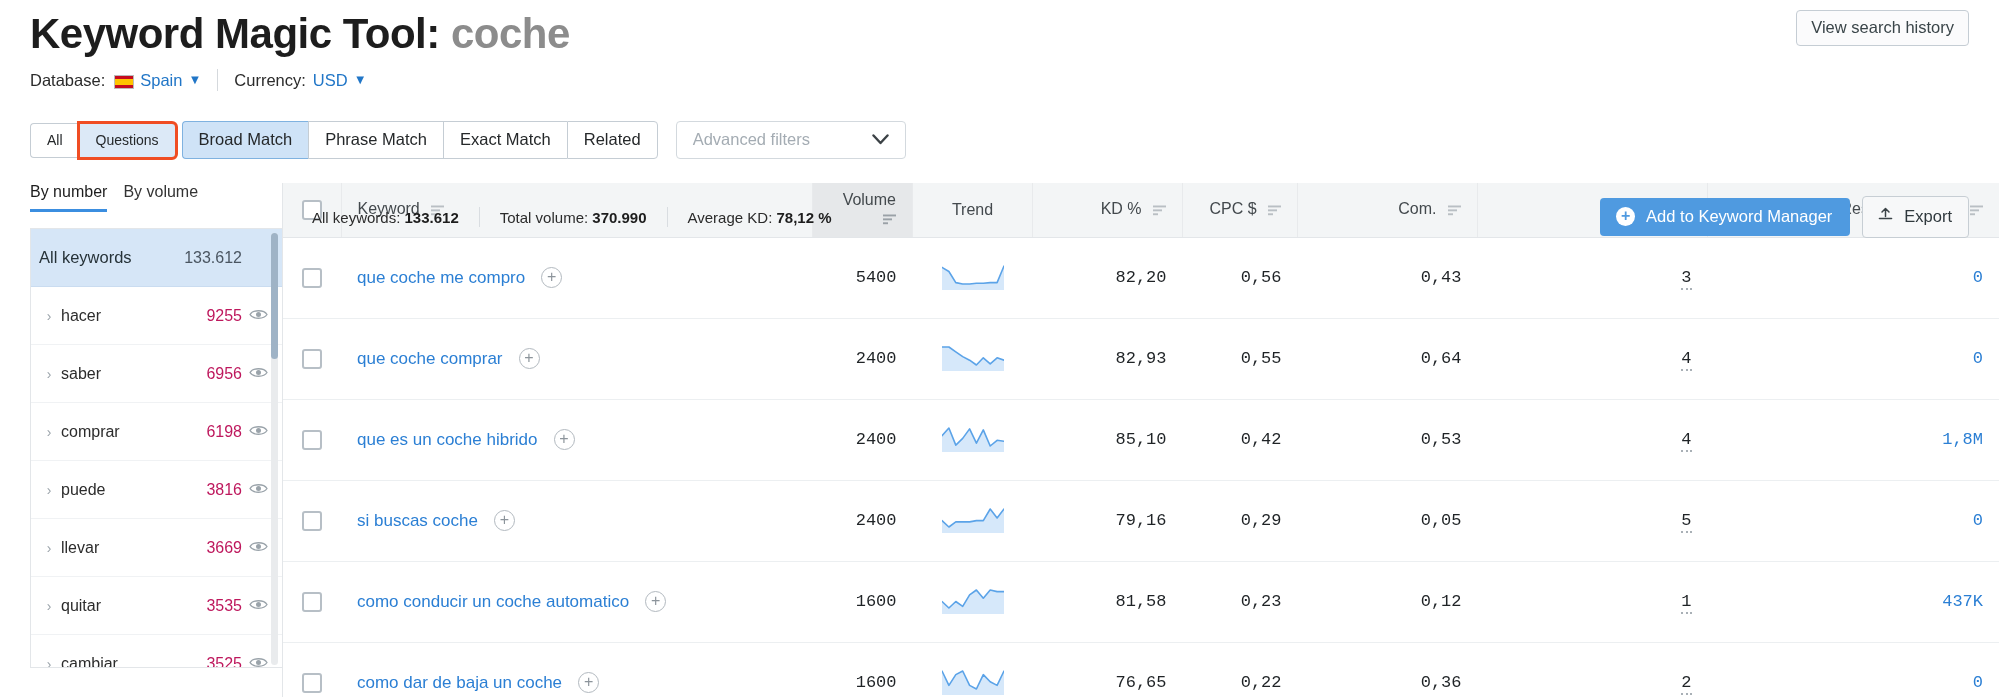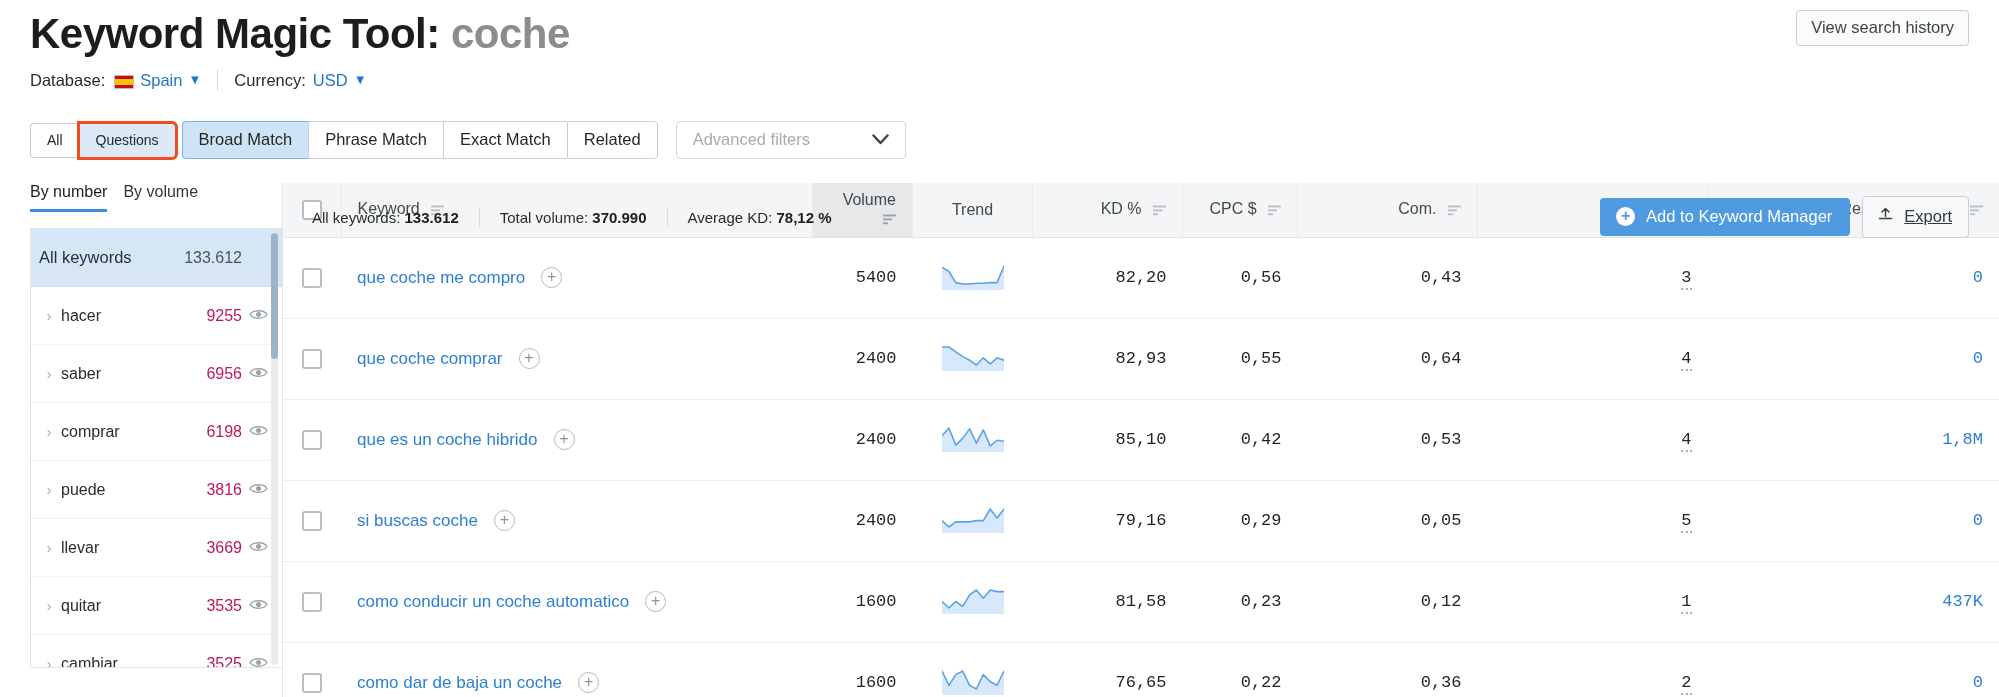--- a/index.html
+++ b/index.html
@@ -147,21 +147,21 @@
     font-size: 16.5px; padding: 9px 18px 10px 16px; cursor: pointer;
     display: flex; align-items: center; gap: 11px;
     font-family: "Liberation Sans", sans-serif; white-space: nowrap;
   }
   .btn-plus-ico { width: 19px; height: 19px; border-radius: 50%; background: #fff; color: #4f9ae0;
     font-size: 16px; line-height: 18px; text-align: center; font-weight: 700; }
   .btn-light {
     background: #f7f8f9; color: #2f383d; border: 1px solid #c7ced4; border-radius: 4px;
     font-size: 16.5px; padding: 9px 16px 10px 14px; cursor: pointer;
     display: flex; align-items: center; gap: 10px;
-    font-family: "Liberation Sans", sans-serif; white-space: nowrap; text-decoration: underline;
+    font-family: "Liberation Sans", sans-serif; white-space: nowrap;
   }
 </style>
 </head>
 <body>
 
 <div class="page">
 
   <div class="header">
     <h1 class="title">
       <span>Keyword Magic Tool:</span>

